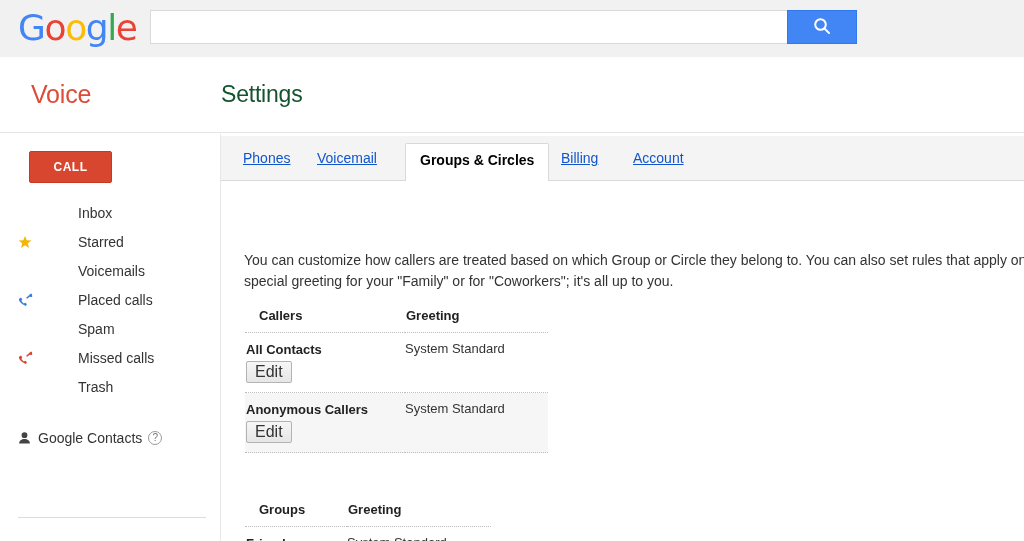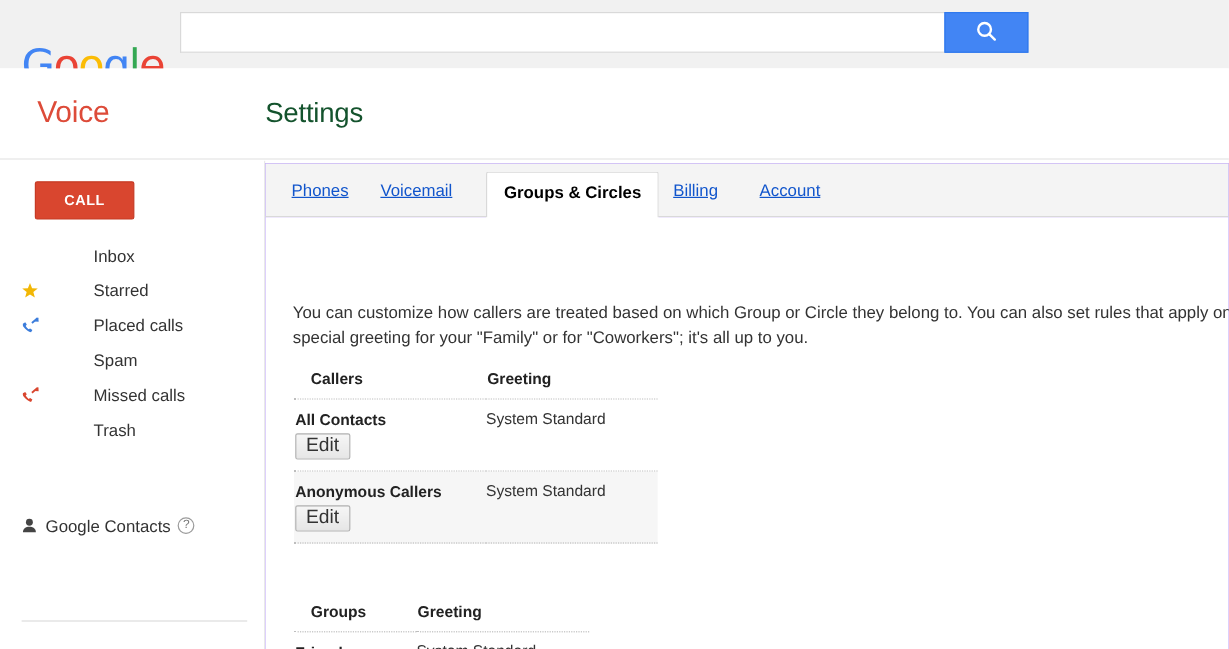--- a/index.html
+++ b/index.html
@@ -19,21 +19,20 @@
     background: #f1f1f1;
   }
   #google-logo {
     position: absolute; left: 18px; top: 10px;
     font-size: 36px;
     letter-spacing: -1.4px;
     font-family: "DejaVu Sans", sans-serif;
     font-weight: 400;
     line-height: 36px;
     user-select: none;
-    margin-top: 28px;
   }
   #google-logo .b { color: #4285F4; }
   #google-logo .r { color: #EA4335; }
   #google-logo .y { color: #FBBC05; }
   #google-logo .g { color: #34A853; }
 
   #search-input {
     position: absolute; left: 150px; top: 10px;
     width: 637px; height: 34px;
     border: 1px solid #d9d9d9;
@@ -286,20 +285,24 @@
 
     <div class="nav-item">
       <span class="nav-icon">
         <svg width="14" height="14" viewBox="0 0 16 16" aria-hidden="true">
           <polygon points="8,1 10,6 15.4,6.2 11.2,9.5 12.6,14.8 8,11.8 3.4,14.8 4.8,9.5 0.6,6.2 6,6" fill="#F2B705"></polygon>
         </svg>
       </span>
       <span class="nav-label">Starred</span>
     </div>
 
+    <div class="nav-item">
+      <span class="nav-icon"></span>
+      <span class="nav-label">Voicemails</span>
+    </div>
 
     <div class="nav-item">
       <span class="nav-icon">
         <svg width="15" height="14" viewBox="0 0 16 15" aria-hidden="true">
           <path d="M1.4,8.6 C3.6,11.6 6.4,13.4 8.4,13.9 L9.6,11.8 L7.6,10.4 L6.2,11.2 C5.2,10.4 4.2,9.2 3.6,8.2 L4.6,6.9 L3.2,4.9 L1.1,6.1 C1,6.9 1,7.8 1.4,8.6 Z" fill="#3c7ddb"></path>
           <path d="M9.2,5.6 L14.4,1.1" stroke="#3c7ddb" stroke-width="1.7" fill="none"></path>
           <polygon points="14.9,0.6 15.2,4.4 11.6,4.1" fill="#3c7ddb"></polygon>
         </svg>
       </span>
       <span class="nav-label">Placed calls</span>

